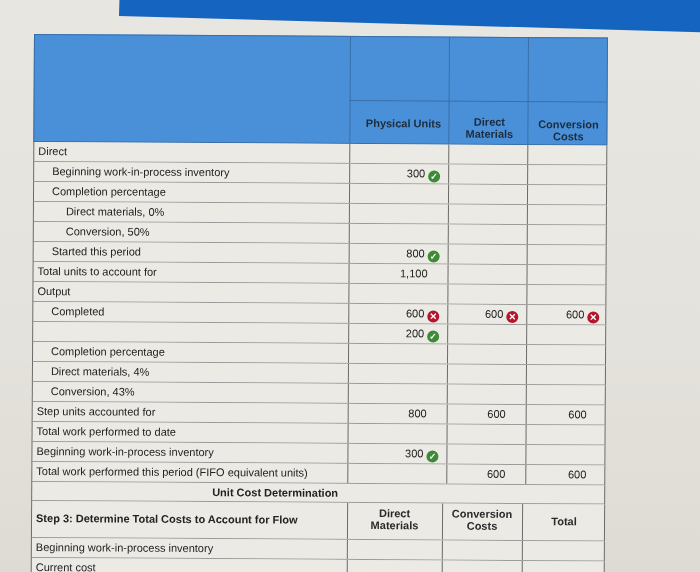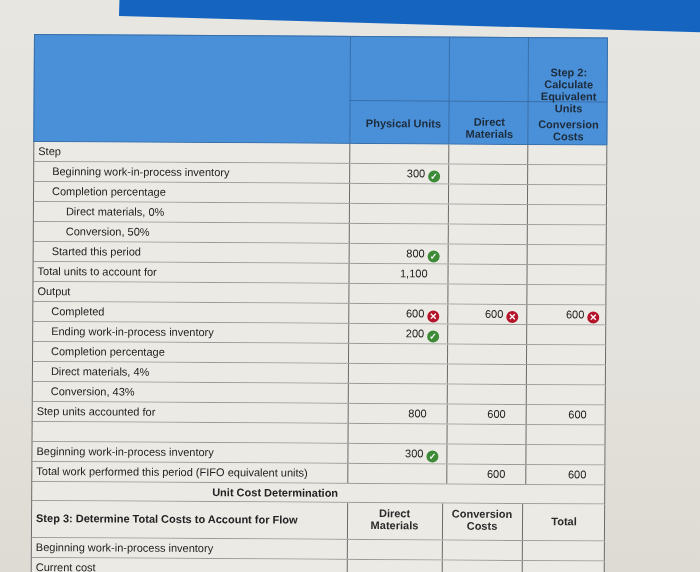--- a/index.html
+++ b/index.html
@@ -45,29 +45,28 @@
 
 <div class="topbar"></div>
 
 <div class="sheet">
   <div class="grid">
     <div class="hdr">
       <div class="col" style="left:315px"></div>
       <div class="col" style="left:414px"></div>
       <div class="col" style="left:493px"></div>
       <div class="hline" style="left:315px"></div>
-      <div class="t" style="left:496px;top:28px;width:76px;">Step 2: Calculate Equivalent Units</div>
       <div class="t" style="left:316px;top:80px;width:106px;">Physical Units</div>
       <div class="t" style="left:420px;top:78px;width:70px;">Direct Materials</div>
       <div class="t" style="left:496px;top:80px;width:76px;">Conversion Costs</div>
     </div>
 
     <div id="rows">
         <div class="row">
-          <div class="lbl" style="left: 4px;">Step</div>
+          <div class="lbl" style="left: 4px;">Direct</div>
           <div class="c" style="left: 315px;"></div>
           <div class="c" style="left: 414px;"></div>
           <div class="c" style="left: 493px;"></div>
         </div>
         <div class="row">
           <div class="lbl" style="left: 18px;">Beginning work-in-process inventory</div>
           <div class="c" style="left: 315px;"></div>
           <div class="v" style="left: 317px; width: 89px;"><span>300</span><span class="icon ok">✓</span></div>
           <div class="c" style="left: 414px;"></div>
           <div class="v" style="left: 416px; width: 57px;"><span></span></div>
@@ -131,21 +130,20 @@
         <div class="row">
           <div class="lbl" style="left: 18px;">Completed</div>
           <div class="c" style="left: 315px;"></div>
           <div class="v" style="left: 317px; width: 89px;"><span>600</span><span class="icon bad">✕</span></div>
           <div class="c" style="left: 414px;"></div>
           <div class="v" style="left: 416px; width: 69px;"><span>600</span><span class="icon bad">✕</span></div>
           <div class="c" style="left: 493px;"></div>
           <div class="v" style="left: 495px; width: 71px;"><span>600</span><span class="icon bad">✕</span></div>
         </div>
         <div class="row">
-          <div class="lbl" style="left: 18px;">Ending work-in-process inventory</div>
           <div class="c" style="left: 315px;"></div>
           <div class="v" style="left: 317px; width: 89px;"><span>200</span><span class="icon ok">✓</span></div>
           <div class="c" style="left: 414px;"></div>
           <div class="v" style="left: 416px; width: 57px;"><span></span></div>
           <div class="c" style="left: 493px;"></div>
           <div class="v" style="left: 495px; width: 59px;"><span></span></div>
         </div>
         <div class="row">
           <div class="lbl" style="left: 18px;">Completion percentage</div>
           <div class="c" style="left: 315px;"></div>
@@ -176,20 +174,21 @@
         <div class="row">
           <div class="lbl" style="left: 4px;">Step units accounted for</div>
           <div class="c" style="left: 315px;"></div>
           <div class="v" style="left: 317px; width: 77px;"><span>800</span></div>
           <div class="c" style="left: 414px;"></div>
           <div class="v" style="left: 416px; width: 57px;"><span>600</span></div>
           <div class="c" style="left: 493px;"></div>
           <div class="v" style="left: 495px; width: 59px;"><span>600</span></div>
         </div>
         <div class="row">
+          <div class="lbl" style="left: 4px;">Total work performed to date</div>
           <div class="c" style="left: 315px;"></div>
           <div class="v" style="left: 317px; width: 77px;"><span></span></div>
           <div class="c" style="left: 414px;"></div>
           <div class="v" style="left: 416px; width: 57px;"><span></span></div>
           <div class="c" style="left: 493px;"></div>
           <div class="v" style="left: 495px; width: 59px;"><span></span></div>
         </div>
         <div class="row">
           <div class="lbl" style="left: 4px;">Beginning work-in-process inventory</div>
           <div class="c" style="left: 315px;"></div>

